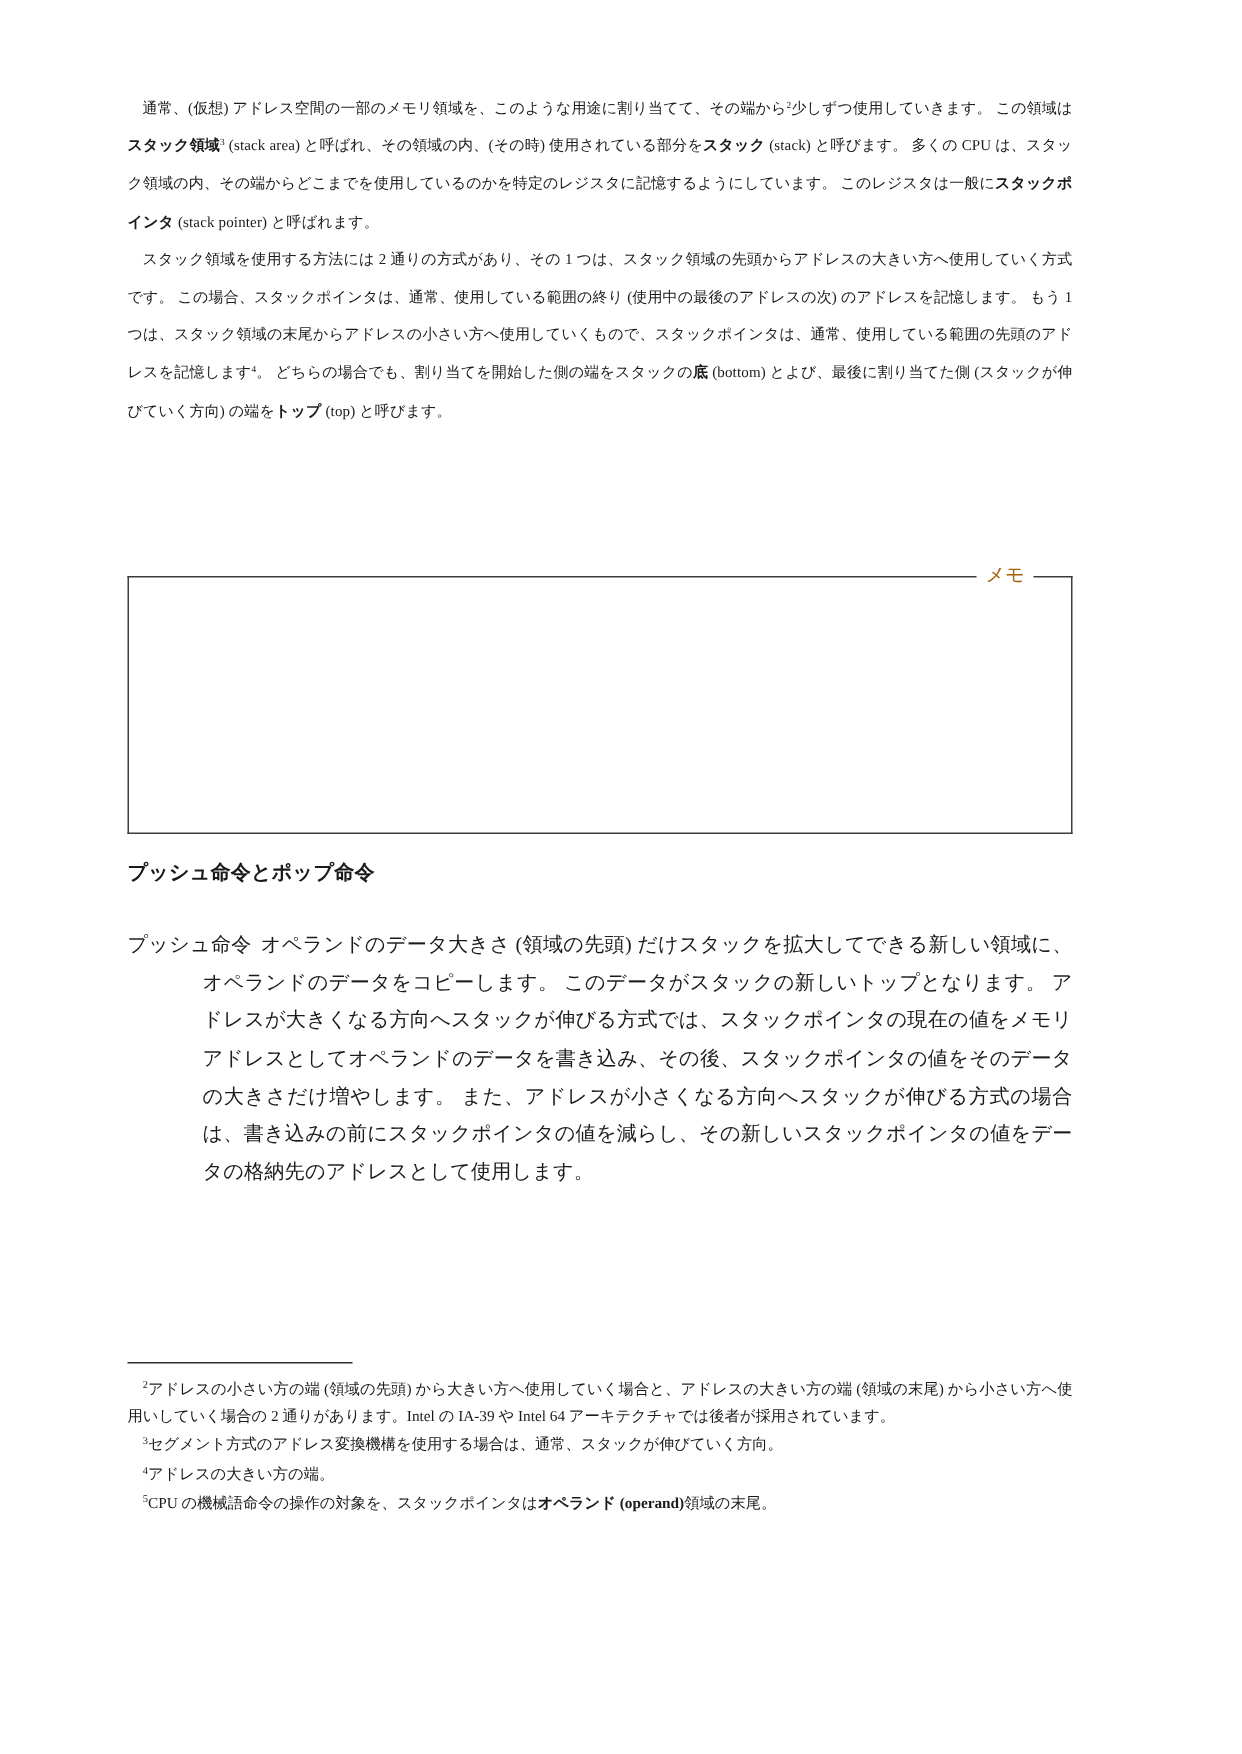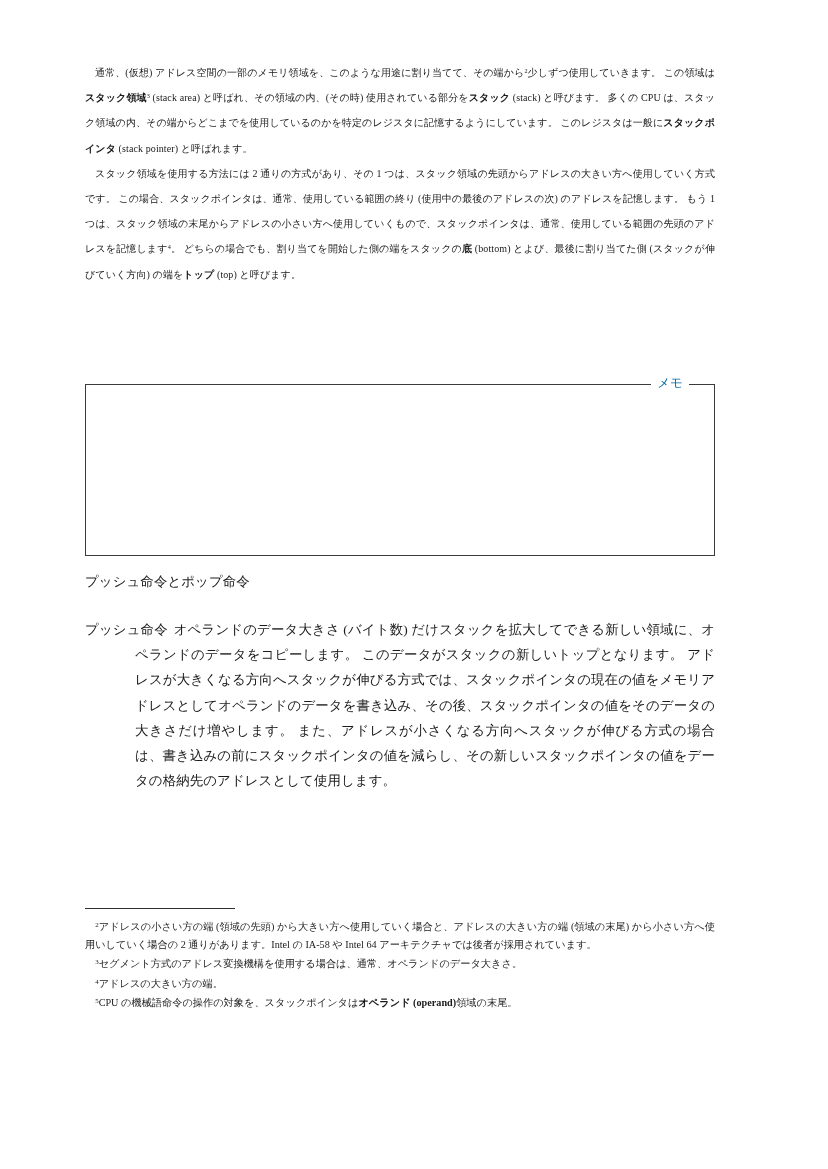--- a/index.html
+++ b/index.html
@@ -78,40 +78,40 @@
     background: #3b3b3b;
     flex: 1 1 auto;
   }
   .memo-legend {
     flex: 0 0 auto;
     font-size: 12.6px;
     line-height: 1;
     padding: 0 6px;
     transform: translateY(-1px);
     white-space: nowrap;
-    color: #0369a1;
+    color: #a16207;
   }
   .memo-rule-right {
     height: 1px;
     background: #3b3b3b;
     flex: 0 0 26px;
   }
   .memo-inner {
     width: 100%;
     height: 100%;
   }
 
   
   .section-head {
     position: absolute;
     left: 85px;
     top: 572px;
     width: 630px;
     font-size: 13.4px;
-    font-weight: normal;
+    font-weight: bold;
     line-height: 20px;
     letter-spacing: 0.01em;
   }
 
   .lower-block {
     position: absolute;
     left: 85px;
     top: 603px;
     width: 630px;
   }
@@ -201,31 +201,31 @@
   </div>
 
   <div class="section-head">プッシュ命令とポップ命令</div>
 
   <div class="lower-block">
 
 
     <div class="gap-sm"></div>
 
     <div class="deflist">
-      <p class="defitem"><span class="defterm">プッシュ命令</span><span>オペランドのデータ大きさ (バイト数) だけスタックを拡大してできる新しい領域に、オペランドのデータをコピーします。 このデータがスタックの新しいトップとなります。 アドレスが大きくなる方向へスタックが伸びる方式では、スタックポインタの現在の値をメモリアドレスとしてオペランドのデータを書き込み、その後、スタックポインタの値をそのデータの大きさだけ増やします。 また、アドレスが小さくなる方向へスタックが伸びる方式の場合は、書き込みの前にスタックポインタの値を減らし、その新しいスタックポインタの値をデータの格納先のアドレスとして使用します。</span></p>
+      <p class="defitem"><span class="defterm">プッシュ命令</span><span>オペランドのデータ大きさ (領域の先頭) だけスタックを拡大してできる新しい領域に、オペランドのデータをコピーします。 このデータがスタックの新しいトップとなります。 アドレスが大きくなる方向へスタックが伸びる方式では、スタックポインタの現在の値をメモリアドレスとしてオペランドのデータを書き込み、その後、スタックポインタの値をそのデータの大きさだけ増やします。 また、アドレスが小さくなる方向へスタックが伸びる方式の場合は、書き込みの前にスタックポインタの値を減らし、その新しいスタックポインタの値をデータの格納先のアドレスとして使用します。</span></p>
     </div>
 
   </div>
 
   <div class="footnotes">
     <div class="fn-rule"></div>
 
-    <p class="fn"><sup>2</sup><span>アドレスの小さい方の端 (領域の先頭) から大きい方へ使用していく場合と、アドレスの大きい方の端 (領域の末尾) から小さい方へ使用いしていく場合の 2 通りがあります。Intel の IA-58 や Intel 64 アーキテクチャでは後者が採用されています。</span></p>
-
-    <p class="fn"><sup>3</sup><span>セグメント方式のアドレス変換機構を使用する場合は、通常、オペランドのデータ大きさ。</span></p>
+    <p class="fn"><sup>2</sup><span>アドレスの小さい方の端 (領域の先頭) から大きい方へ使用していく場合と、アドレスの大きい方の端 (領域の末尾) から小さい方へ使用いしていく場合の 2 通りがあります。Intel の IA-39 や Intel 64 アーキテクチャでは後者が採用されています。</span></p>
+
+    <p class="fn"><sup>3</sup><span>セグメント方式のアドレス変換機構を使用する場合は、通常、スタックが伸びていく方向。</span></p>
 
     <p class="fn"><sup>4</sup><span>アドレスの大きい方の端。</span></p>
 
     <p class="fn"><sup>5</sup><span>CPU の機械語命令の操作の対象を、スタックポインタは</span><span class="b">オペランド (operand)</span><span>領域の末尾。</span></p>
   </div>
 
 
 </div>
 
 </body></html>

